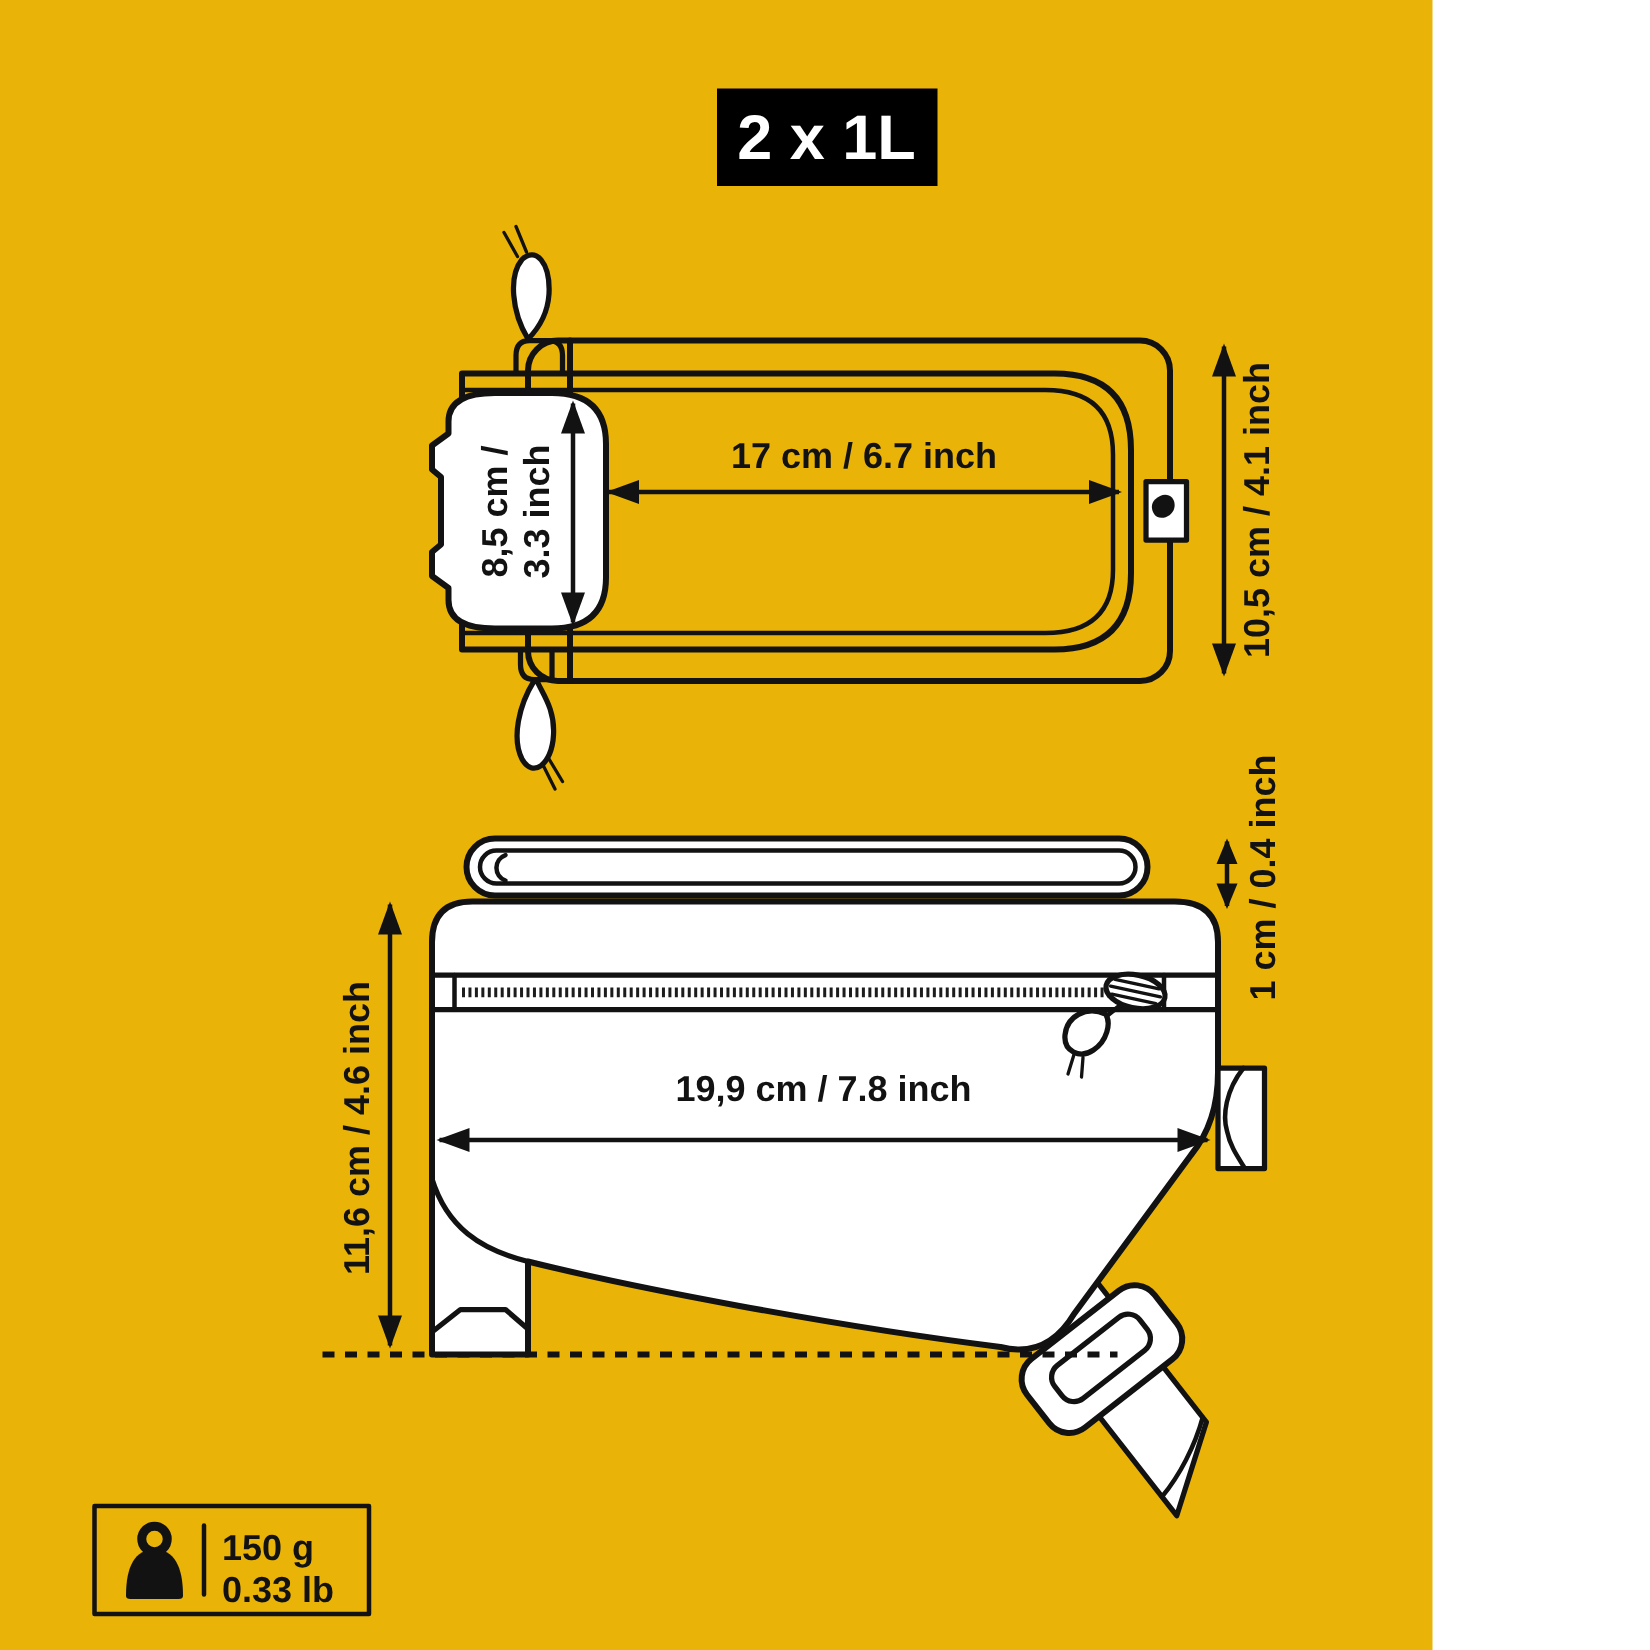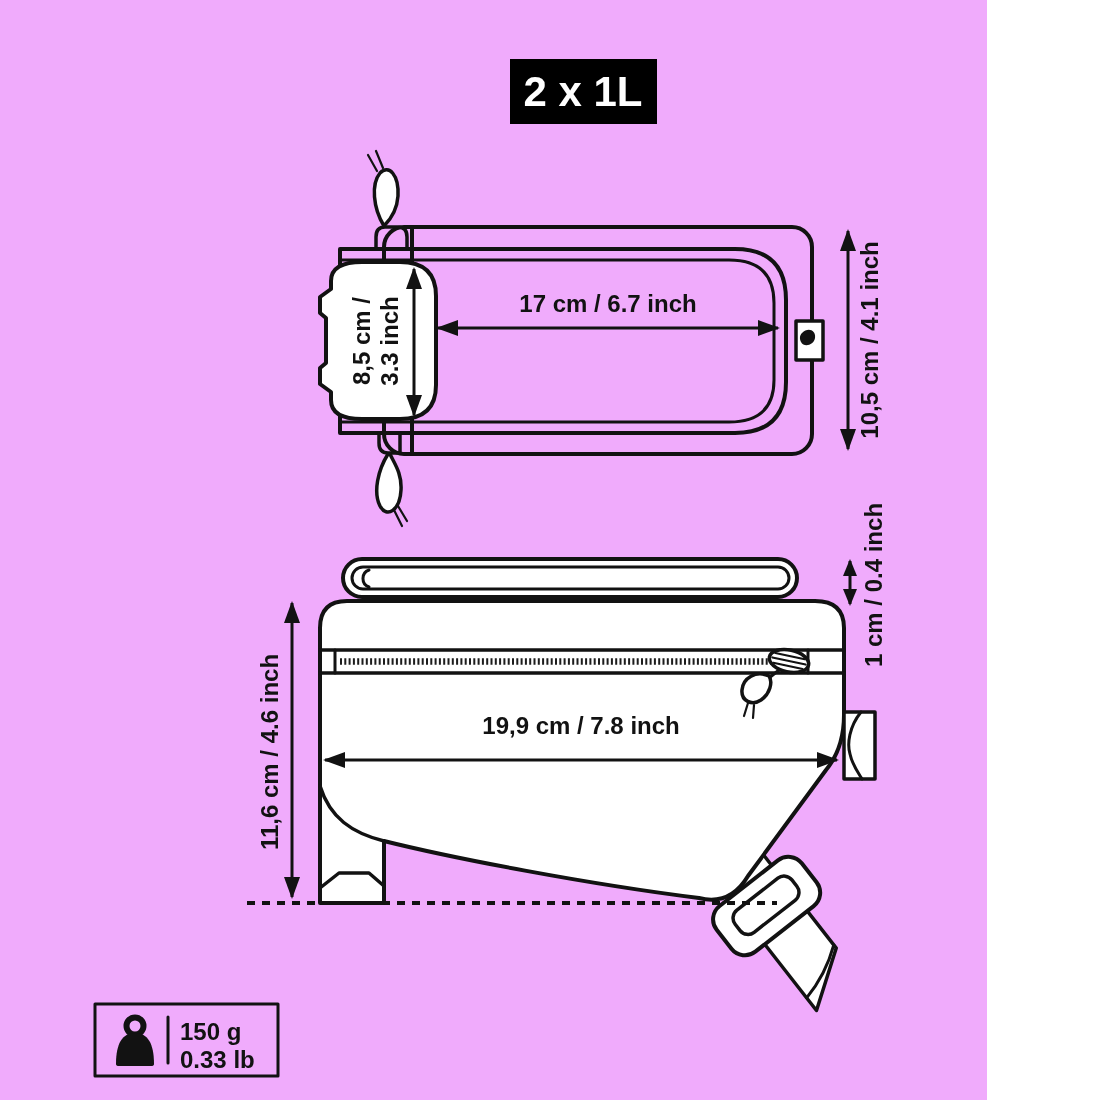--- a/index.html
+++ b/index.html
@@ -1,16 +1,16 @@
 <!DOCTYPE html>
 <html><head>
 <meta charset="utf-8">
 <style>
   html,body{margin:0;padding:0;background:#ffffff;}
-  .stage{position:relative;width:955px;height:1100px;background:#f0abfc;overflow:hidden;padding-left:32px;}
+  .stage{position:relative;width:955px;height:1100px;background:#eab308;overflow:hidden;}
   svg{display:block;}
   .ink{stroke:#121212;fill:none;stroke-linecap:round;stroke-linejoin:round;}
   .w4{stroke-width:4;}
   .w35{stroke-width:3.5;}
   .w3{stroke-width:3;}
   .w2{stroke-width:2.2;}
   .fillwhite{fill:#ffffff;}
   .solid{fill:#121212;stroke:none;}
   .dimline{stroke:#121212;stroke-width:3;fill:none;}
   .arrowhead{fill:#121212;stroke:none;}

